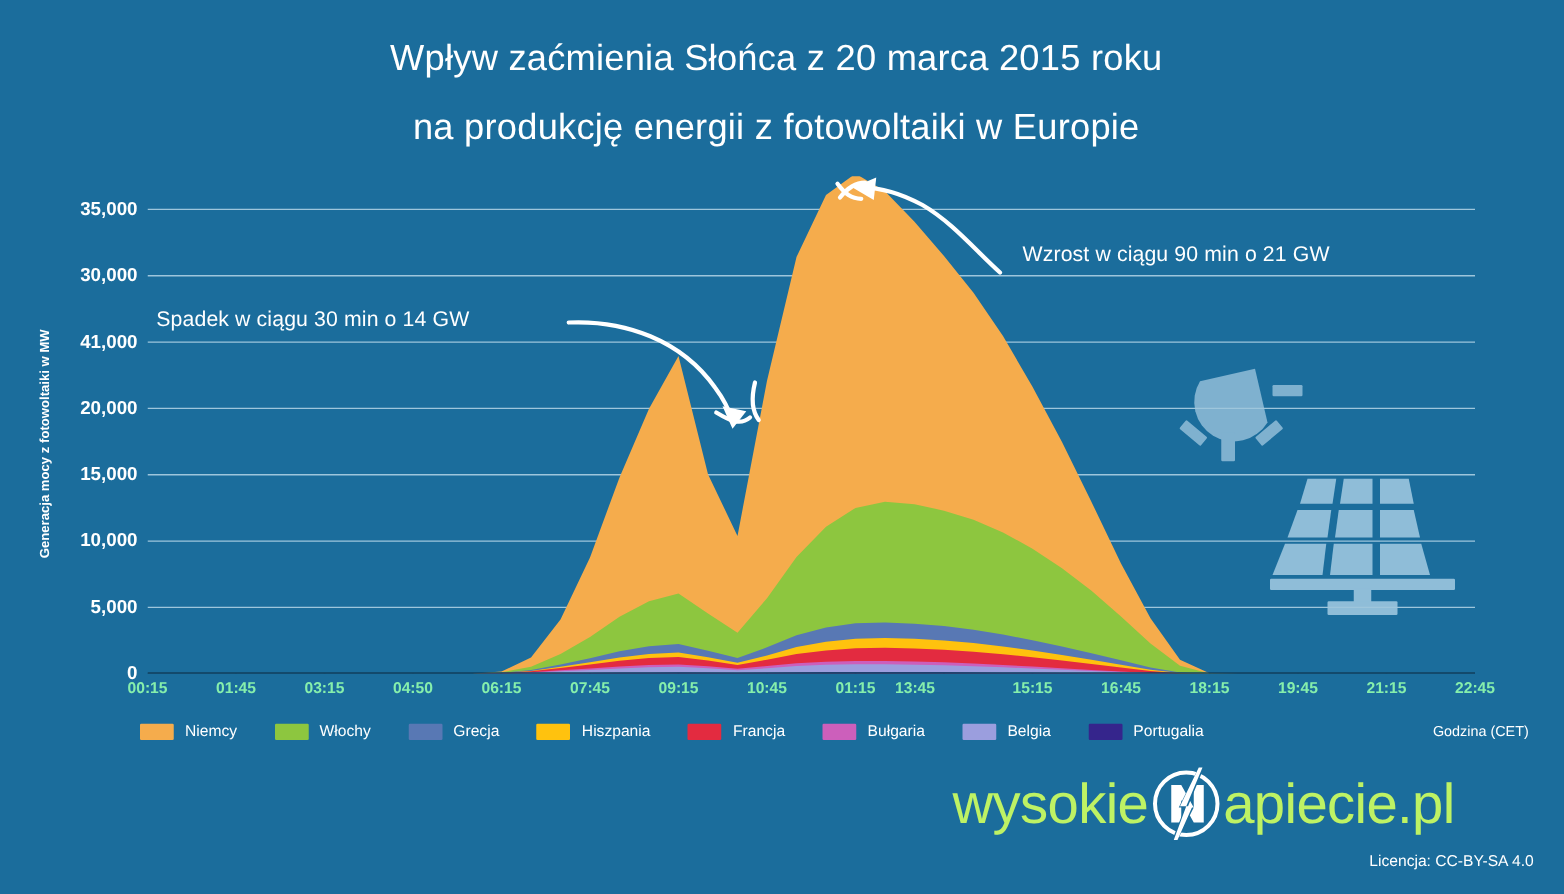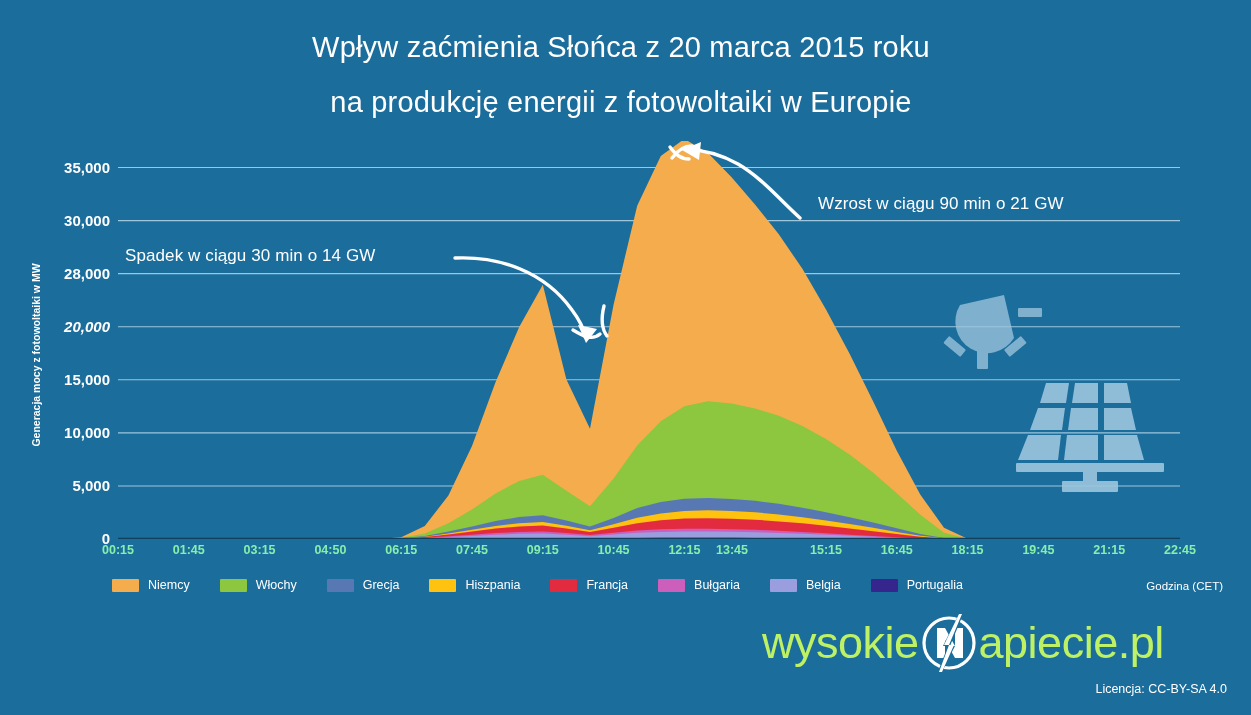--- a/index.html
+++ b/index.html
@@ -184,36 +184,36 @@
 
   <div class="y-axis-title">
     <div class="y-axis-title-inner">Generacja mocy z fotowoltaiki w MW</div>
   </div>
 
   <div id="ytick-labels">
       <div class="ytick" style="left: 36px; top: 532px;">0</div>
       <div class="ytick" style="left: 36px; top: 478.933px;">5,000</div>
       <div class="ytick" style="left: 36px; top: 425.867px;">10,000</div>
       <div class="ytick" style="left: 36px; top: 372.8px;">15,000</div>
-      <div class="ytick" style="left: 36px; top: 319.733px; font-style: italic;">20,000</div>
-      <div class="ytick" style="left: 36px; top: 266.667px;">28,000</div>
+      <div class="ytick" style="left: 36px; top: 319.733px;">20,000</div>
+      <div class="ytick" style="left: 36px; top: 266.667px;">41,000</div>
       <div class="ytick" style="left: 36px; top: 213.6px;">30,000</div>
       <div class="ytick" style="left: 36px; top: 160.533px;">35,000</div>
     </div>
 
   <div id="xtick-labels">
       <div class="xtick" style="left: 88px;">00:15</div>
       <div class="xtick" style="left: 158.8px;">01:45</div>
       <div class="xtick" style="left: 229.6px;">03:15</div>
       <div class="xtick" style="left: 300.4px;">04:50</div>
       <div class="xtick" style="left: 371.2px;">06:15</div>
       <div class="xtick" style="left: 442px;">07:45</div>
       <div class="xtick" style="left: 512.8px;">09:15</div>
       <div class="xtick" style="left: 583.6px;">10:45</div>
-      <div class="xtick" style="left: 654.4px;">12:15</div>
+      <div class="xtick" style="left: 654.4px;">01:15</div>
       <div class="xtick" style="left: 702px;">13:45</div>
       <div class="xtick" style="left: 796px;">15:15</div>
       <div class="xtick" style="left: 866.8px;">16:45</div>
       <div class="xtick" style="left: 937.6px;">18:15</div>
       <div class="xtick" style="left: 1008.4px;">19:45</div>
       <div class="xtick" style="left: 1079.2px;">21:15</div>
       <div class="xtick" style="left: 1150px;">22:45</div>
     </div>
 
   <div class="x-axis-title">Godzina (CET)</div>

